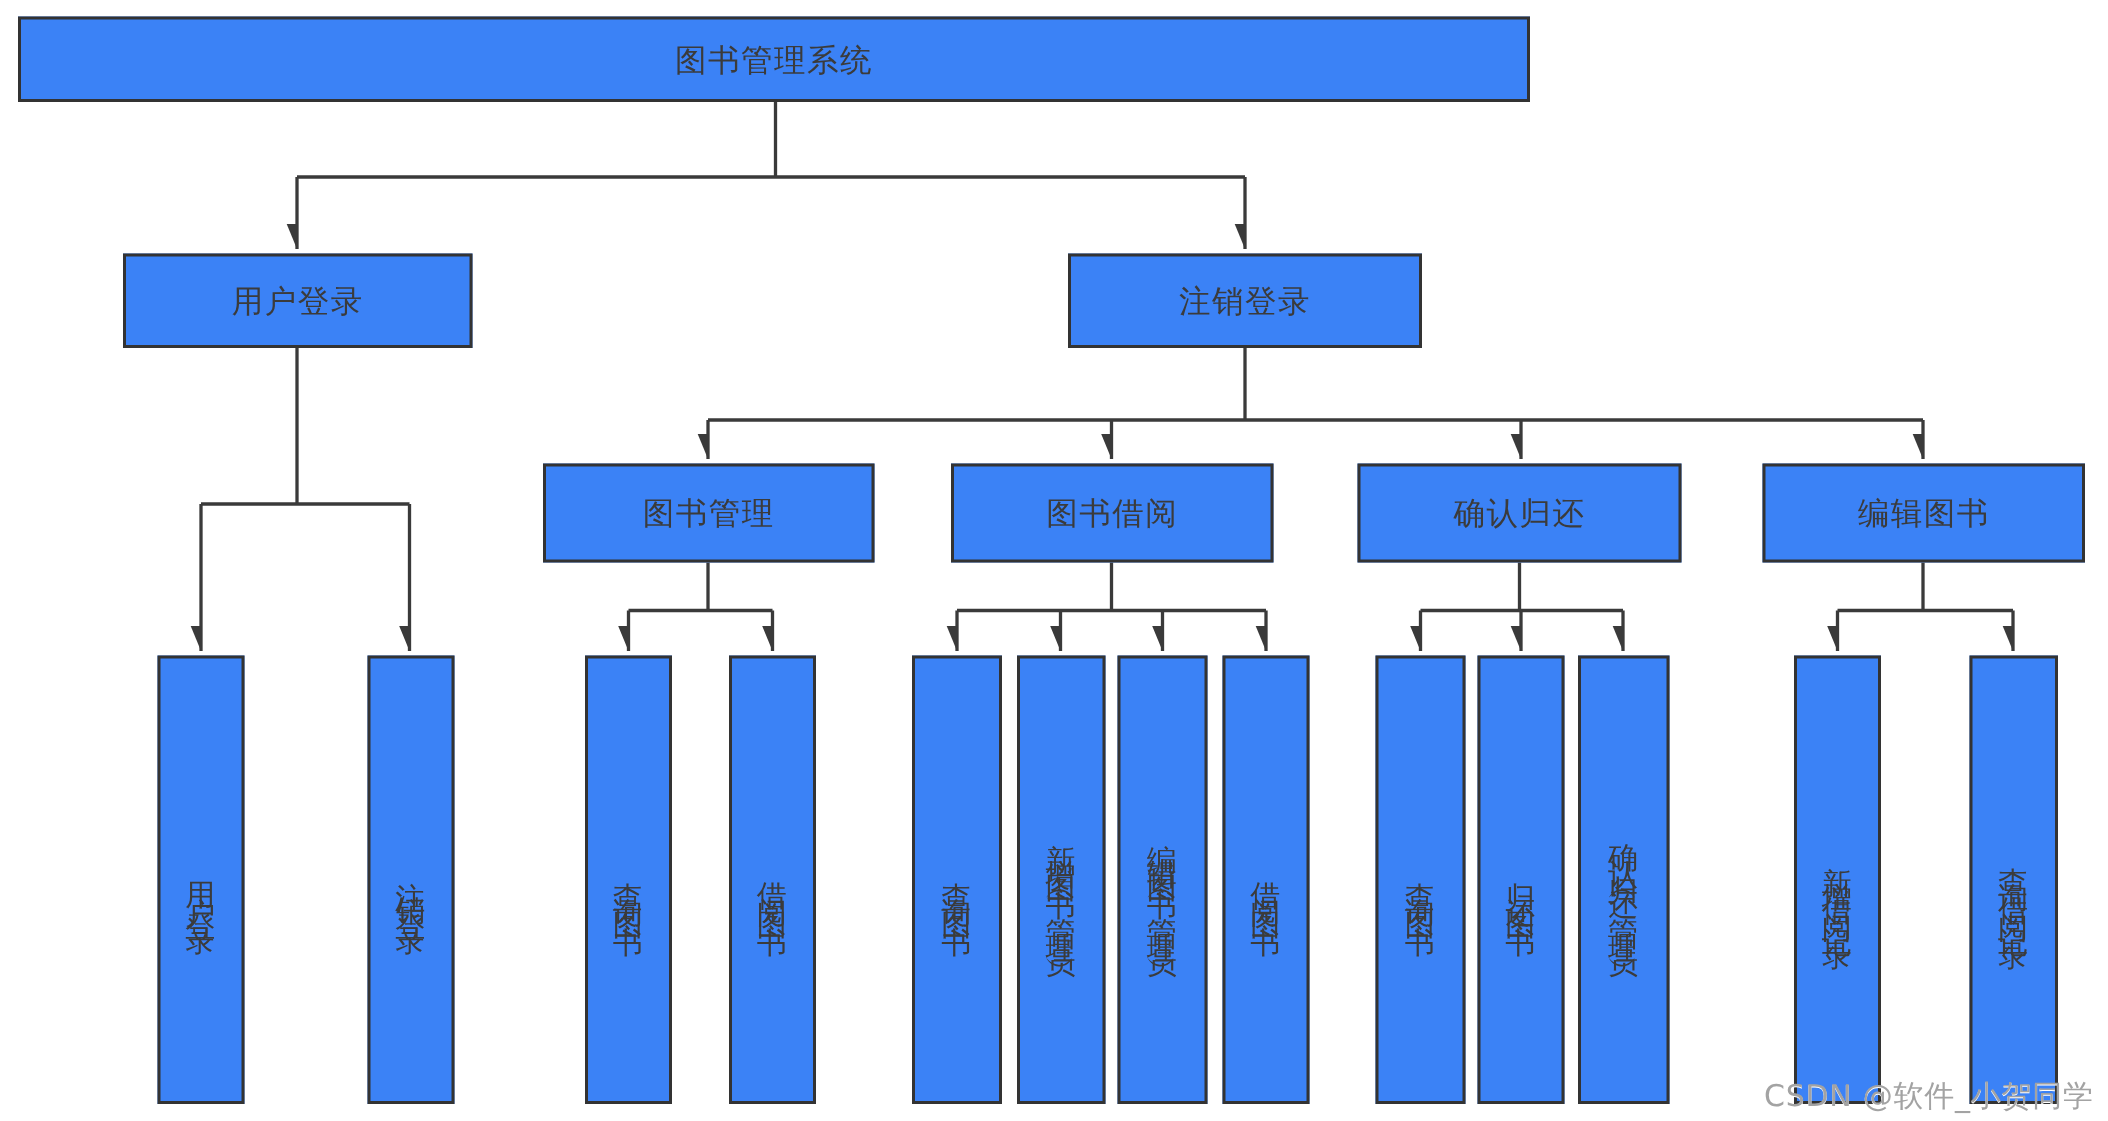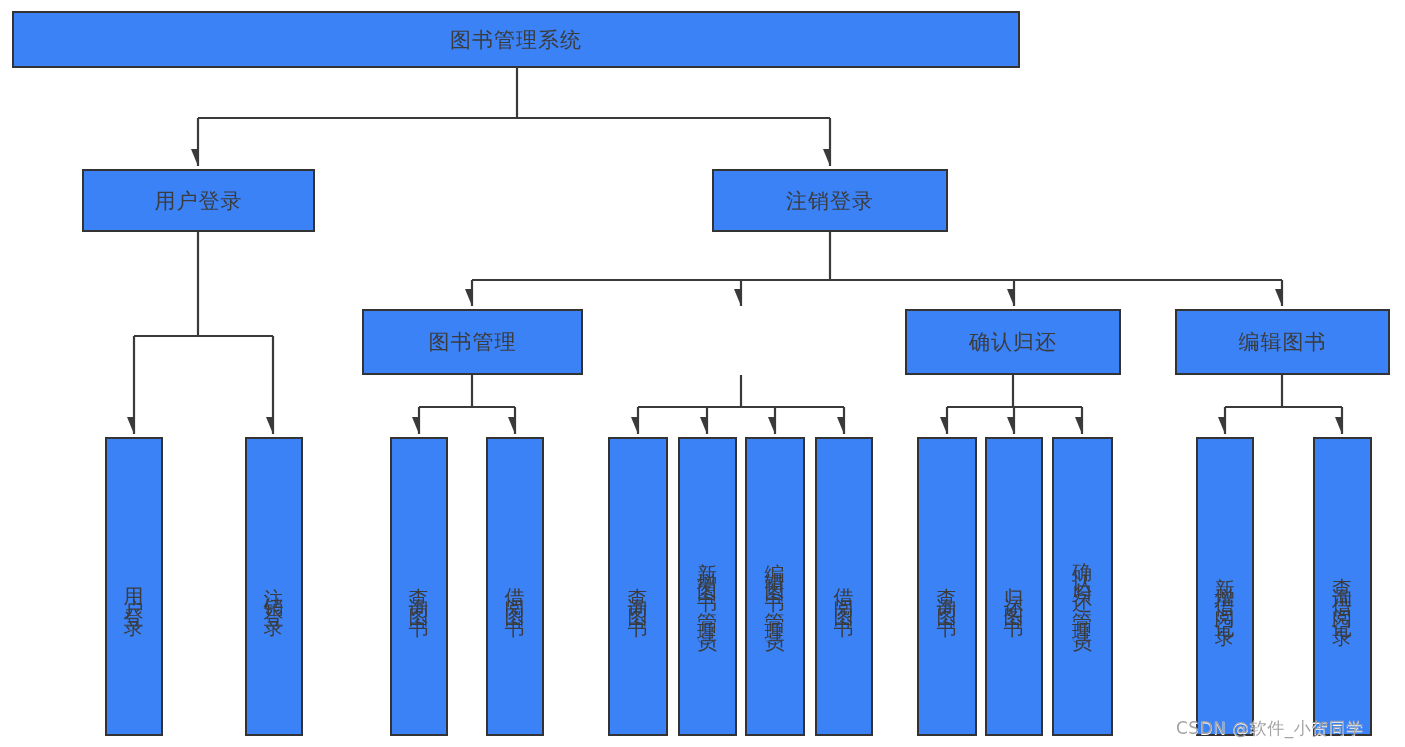--- a/index.html
+++ b/index.html
@@ -34,21 +34,21 @@
     font-size:20px;
     letter-spacing:10px;
     line-height:1;
     color:#3b3b3b;
     transform:translateY(5px);
   }
   .watermark{
     position:absolute;
     left:1176px;top:717px;
     z-index:2;
-    font-size:17px;
+    font-size:20px;
     color:#a3a3a3;
     letter-spacing:0.5px;
     white-space:nowrap;
     text-shadow:0 1px 0 #ffffff;
   }
 </style>
 </head>
 <body>
 
 <div class="stage">
@@ -110,20 +110,23 @@
   <div class="node h" style="left:82px;top:169px;width:233px;height:63px">
     <span>用户登录</span>
   </div>
   <div class="node h" style="left:712px;top:169px;width:236px;height:63px">
     <span>注销登录</span>
   </div>
 
   <div class="node h" style="left:362px;top:309px;width:221px;height:66px">
     <span>图书管理</span>
   </div>
+  <div class="node h" style="left:634px;top:309px;width:215px;height:66px">
+    <span>图书借阅</span>
+  </div>
   <div class="node h" style="left:905px;top:309px;width:216px;height:66px">
     <span>确认归还</span>
   </div>
   <div class="node h" style="left:1175px;top:309px;width:215px;height:66px">
     <span>编辑图书</span>
   </div>
 
   <div class="node v" style="left:105px;top:437px;width:58px;height:299px">
     <span>用户登录</span>
   </div>

